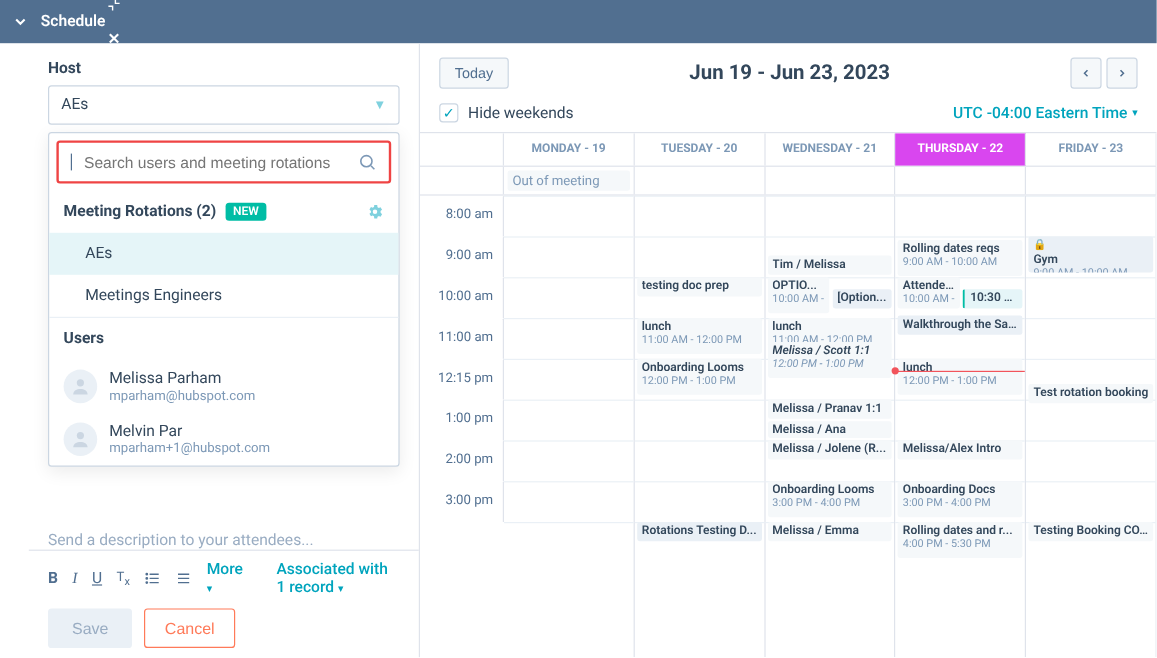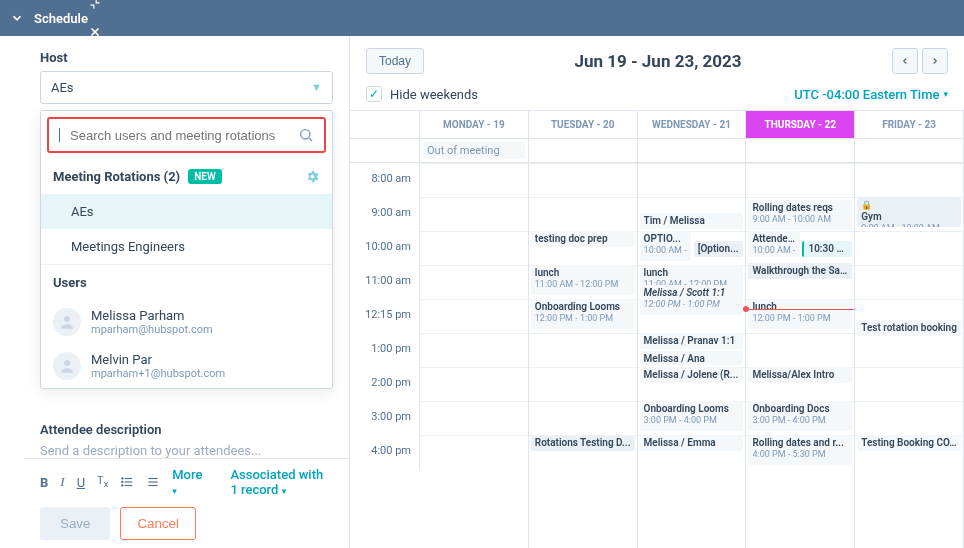--- a/index.html
+++ b/index.html
@@ -178,21 +178,20 @@
             </svg>
         </div>
         <div class="info">
           <div class="name">Melvin Par</div>
           <div class="email">mparham+1@hubspot.com</div>
         </div>
       </div>
     </div>
 
     <div class="attsection">
-      <div class="att-title">Attendee description</div>
       <div class="att-ph">Send a description to your attendees...</div>
     </div>
 
     <div class="footer">
       <div class="toolbar">
         <span class="btn">B</span>
         <span class="italic">I</span>
         <span class="ul">U</span>
         <span style="font-size:11px;">T<sub>x</sub></span>
         <span>
@@ -272,21 +271,20 @@
       <div class="gridbody" id="gridbody">
         <div class="timecol" id="timecol">
             <div class="hourcell">8:00 am</div>
             <div class="hourcell">9:00 am</div>
             <div class="hourcell">10:00 am</div>
             <div class="hourcell">11:00 am</div>
             <div class="hourcell">12:15 pm</div>
             <div class="hourcell">1:00 pm</div>
             <div class="hourcell">2:00 pm</div>
             <div class="hourcell">3:00 pm</div>
-            <div class="hourcell">4:00 pm</div>
           </div>
         <div class="daycol" id="col-mon">
             <div class="hourline"></div>
             <div class="hourline"></div>
             <div class="hourline"></div>
             <div class="hourline"></div>
             <div class="hourline"></div>
             <div class="hourline"></div>
             <div class="hourline"></div>
             <div class="hourline"></div>

